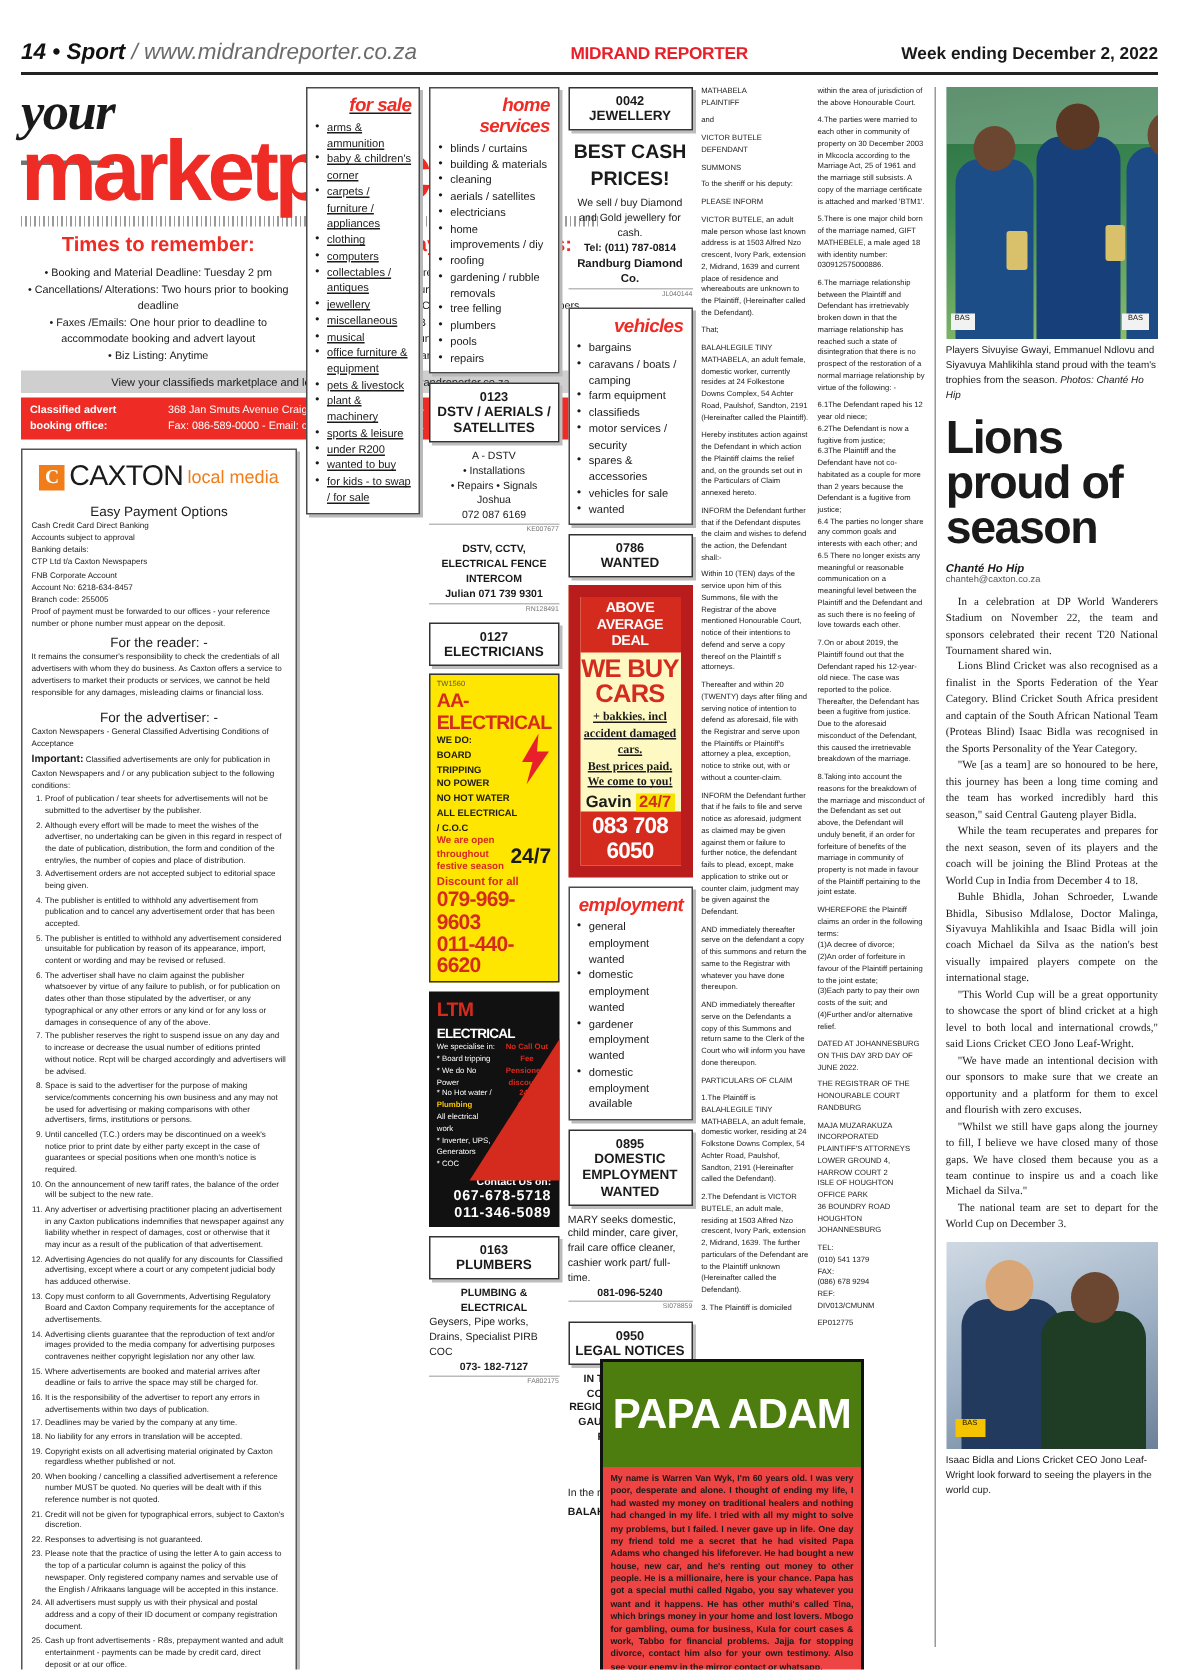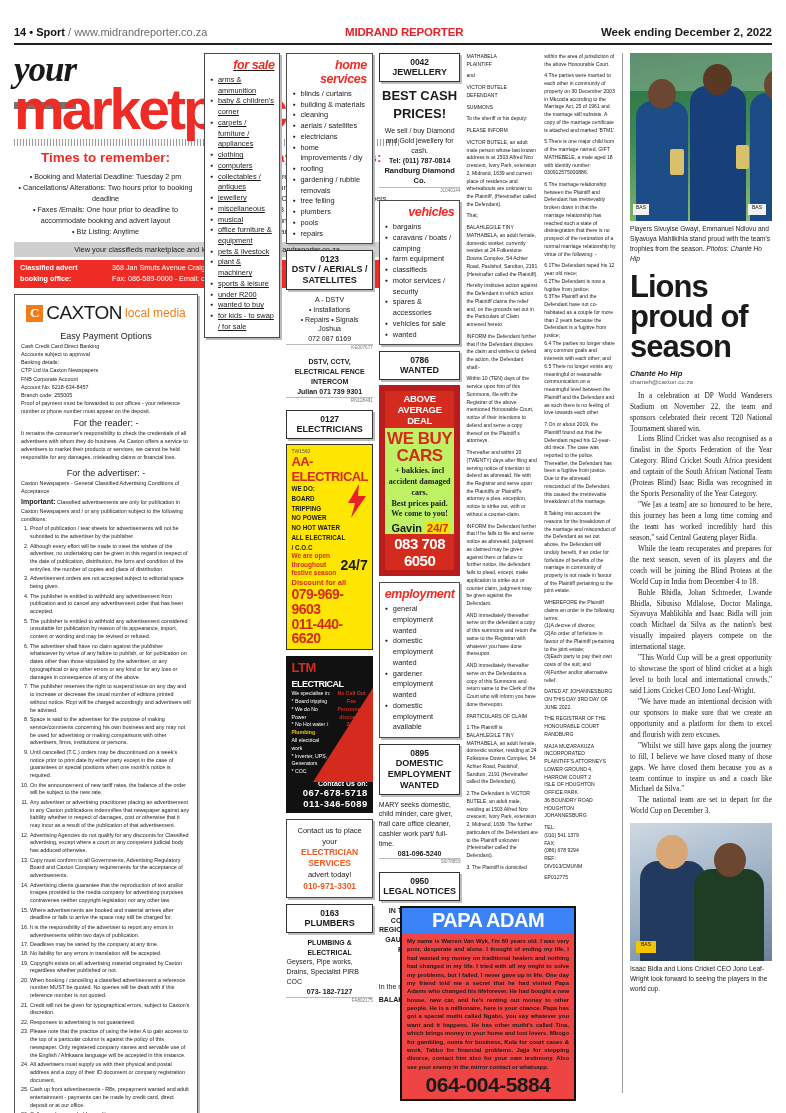--- a/index.html
+++ b/index.html
@@ -9,42 +9,42 @@
     font-family:"Liberation Sans", sans-serif;
     color:#1a1a1a;
     overflow:hidden;
     position:relative;
   }
   .page { width:786px; height:1113px; position:relative; padding:0 14px; }
 
   
   .masthead { display:flex; align-items:baseline; justify-content:space-between;
               padding-top:26px; font-size:11px; }
-  .mh-left { font-size:11px; }
+  .mh-left { font-size:15px;font-style:italic; }
   .mh-left b { font-weight:bold; color:#111; }
   .mh-left span.url { color:#6b6b6b; font-weight:normal; }
   .mh-center { color:#e8202a; font-weight:bold; font-size:11.5px; letter-spacing:-0.2px;}
   .mh-right { font-weight:bold; font-size:11.5px; }
   .rule { border-top:2px solid #222; margin-top:5px; }
 
   
   .grid { display:flex; gap:6px; margin-top:8px; height:1040px; }
   .col { position:relative; }
   .c1 { width:184px; }
   .c2 { width:98px;text-decoration:underline; }
   .c3 { width:92px; }
   .c4 { width:92px; }
   .c5 { width:92px; }
   .c6 { width:190px; border-left:1px solid #999; padding-left:7px; }
 
   
   .banner { width:386px; }
   .your { font-family:"Liberation Serif", serif; font-style:italic; font-weight:bold;
           font-size:35px; letter-spacing:-1px; line-height:0.95; }
-  .your u { text-decoration:none; border-bottom:7px solid #737373; padding-bottom:13px;}
+  .your u { text-decoration:none; border-bottom:3px solid #737373; padding-bottom:13px;}
   .mktp { color:#ee2b24; font-weight:bold; font-size:57px; line-height:0.9;
           letter-spacing:-3px; margin-top:-2px; }
   .dotline { height:7px; margin:3px 0 4px 0;
      background:repeating-linear-gradient(90deg,#9b9b9b 0 1px,transparent 1px 3px); }
   .twocol { display:flex; }
   .tc-a { width:193px; padding-right:8px; border-right:2px solid #ee2b24; }
   .tc-b { width:193px; padding-left:8px; }
   .tc-h { color:#ee2b24; font-weight:bold; font-size:13.5px; text-align:center; margin-bottom:6px;}
   .tc-p { font-size:7.2px; line-height:1.55; text-align:center; }
   .viewbar { background:#cfcfcf; font-size:7.4px; text-align:center; padding:3px 0;
@@ -77,26 +77,26 @@
               font-family:"Liberation Serif",serif; }
   .cax-name { font-size:19px; letter-spacing:-0.5px; font-family:"Liberation Sans",sans-serif;}
   .cax-sub { color:#f07d1a; font-size:12px; }
   .cax-h { text-align:center; font-size:9px; margin:3px 0 1px; }
   .cax-p { font-size:5.4px; line-height:1.5; }
   .cax-p b { font-weight:bold; }
   ol.terms { font-size:5.4px; line-height:1.45; margin-left:9px; margin-top:2px; }
   ol.terms li { margin-bottom:1.5px; }
 
   
-  .ad-buycars { border:6px solid #b91c1c; background:#bef264; text-align:center; margin-bottom:6px; }
+  .ad-buycars { border:8px solid #b91c1c; background:#fef9c3; text-align:center; margin-bottom:6px; }
   .bc-top { background:#d52b1e; color:#fff; font-weight:bold; font-size:9.5px; padding:2px 0;
             letter-spacing:-0.3px;}
   .bc-we { color:#d52b1e; font-weight:bold; font-size:17px; line-height:1; margin:2px 0;
            letter-spacing:-0.5px;}
-  .bc-l { font-size:8px; font-weight:bold; line-height:1.35; font-family:"Liberation Serif",serif;}
+  .bc-l { font-size:8px; font-weight:bold; line-height:1.35; font-family:"Liberation Serif",serif;text-decoration:underline;}
   .bc-bot { background:#d52b1e; color:#fff; font-weight:bold; font-size:15px; padding:1px 0;
             letter-spacing:-0.5px;}
   .bc-gav { display:flex; align-items:center; justify-content:flex-end; gap:3px; padding:0 4px;}
   .bc-gav .g { font-weight:bold; font-size:11px; }
   .bc-gav .t { background:#f5e400; color:#d52b1e; font-weight:bold; font-size:11px; padding:0 2px;}
 
   .ad-aa { background:#ffe600; border:1px solid #333; padding:3px 4px; margin-bottom:6px; }
   .aa-t { color:#d52b1e; font-weight:bold; font-size:13px; letter-spacing:-0.6px; }
   .aa-small { font-size:5px; color:#555; }
   .aa-l { font-weight:bold; font-size:6.3px; line-height:1.55; }
@@ -116,22 +116,22 @@
   .ltm-contact .num { font-size:9.5px; letter-spacing:0.5px; }
   .ltm-tri { position:absolute; right:-10px; top:16px; width:0; height:0;
              border-left:70px solid transparent; border-bottom:110px solid #d52b1e; z-index:1;}
 
   .ad-contact { border:1px solid #444; box-shadow:2px 2px 0 #bbb; text-align:center;
                 padding:5px 4px; margin-bottom:6px; font-size:7.5px; line-height:1.5;}
   .ad-contact .or { color:#ee5a1f; font-weight:bold; font-size:8.5px; line-height:1.3;}
 
   
   .papa { border:2px solid #111; margin-top:6px; }
-  .papa-t { background:#3b82f6; color:#fff; font-weight:bold; font-size:20px; text-align:center;
-            letter-spacing:-0.5px; padding:1px 0; }
+  .papa-t { background:#4d7c0f; color:#fff; font-weight:bold; font-size:28px; text-align:center;
+            letter-spacing:-0.5px; padding:19px 0; }
   .papa-b { background:#ef4444; padding:4px 5px 2px; }
   .papa-p { font-size:5.9px; line-height:1.42; text-align:justify; font-weight:bold; }
   .papa-n { font-weight:bold; font-size:21px; text-align:center; letter-spacing:-0.5px;
             margin-top:2px; }
 
   
   .legal { font-size:5.1px; line-height:1.52; }
   .legal p { margin-bottom:4px; }
 
   
@@ -381,27 +381,20 @@
 24/7
 Card machine Available</div>
         </div>
         <div class="ltm-contact">
           <div>Contact Us on:</div>
           <div class="num">067-678-5718</div>
           <div class="num">011-346-5089</div>
         </div>
       </div>
 
-      <div class="ad-contact">
-        <div>Contact us to place your</div>
-        <div class="or">ELECTRICIAN</div>
-        <div class="or">SERVICES</div>
-        <div>advert today!</div>
-        <div class="or">010-971-3301</div>
-      </div>
 
       <div class="numbox">
         <div class="n">0163</div>
         <div>PLUMBERS</div>
       </div>
 
       <div class="adtxt">
         <div style="text-align:center;font-weight:bold;">PLUMBING &amp; ELECTRICAL</div>
         <div>Geysers, Pipe works, Drains, Specialist PIRB COC</div>
         <div style="text-align:center;font-weight:bold;">073- 182-7127</div>

